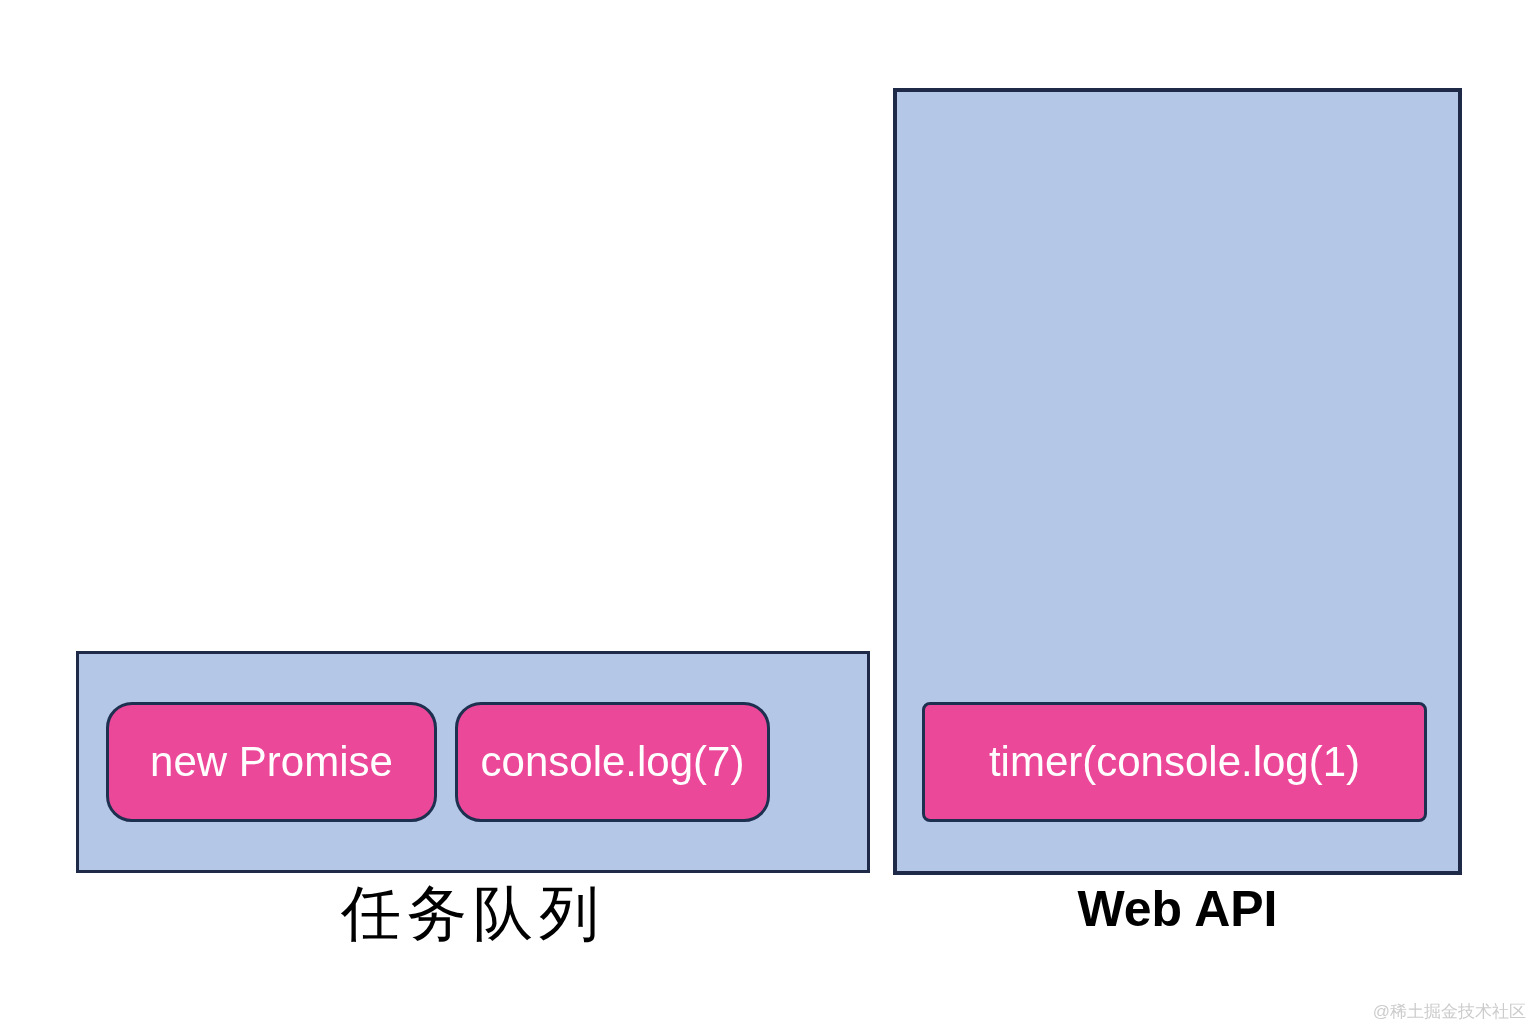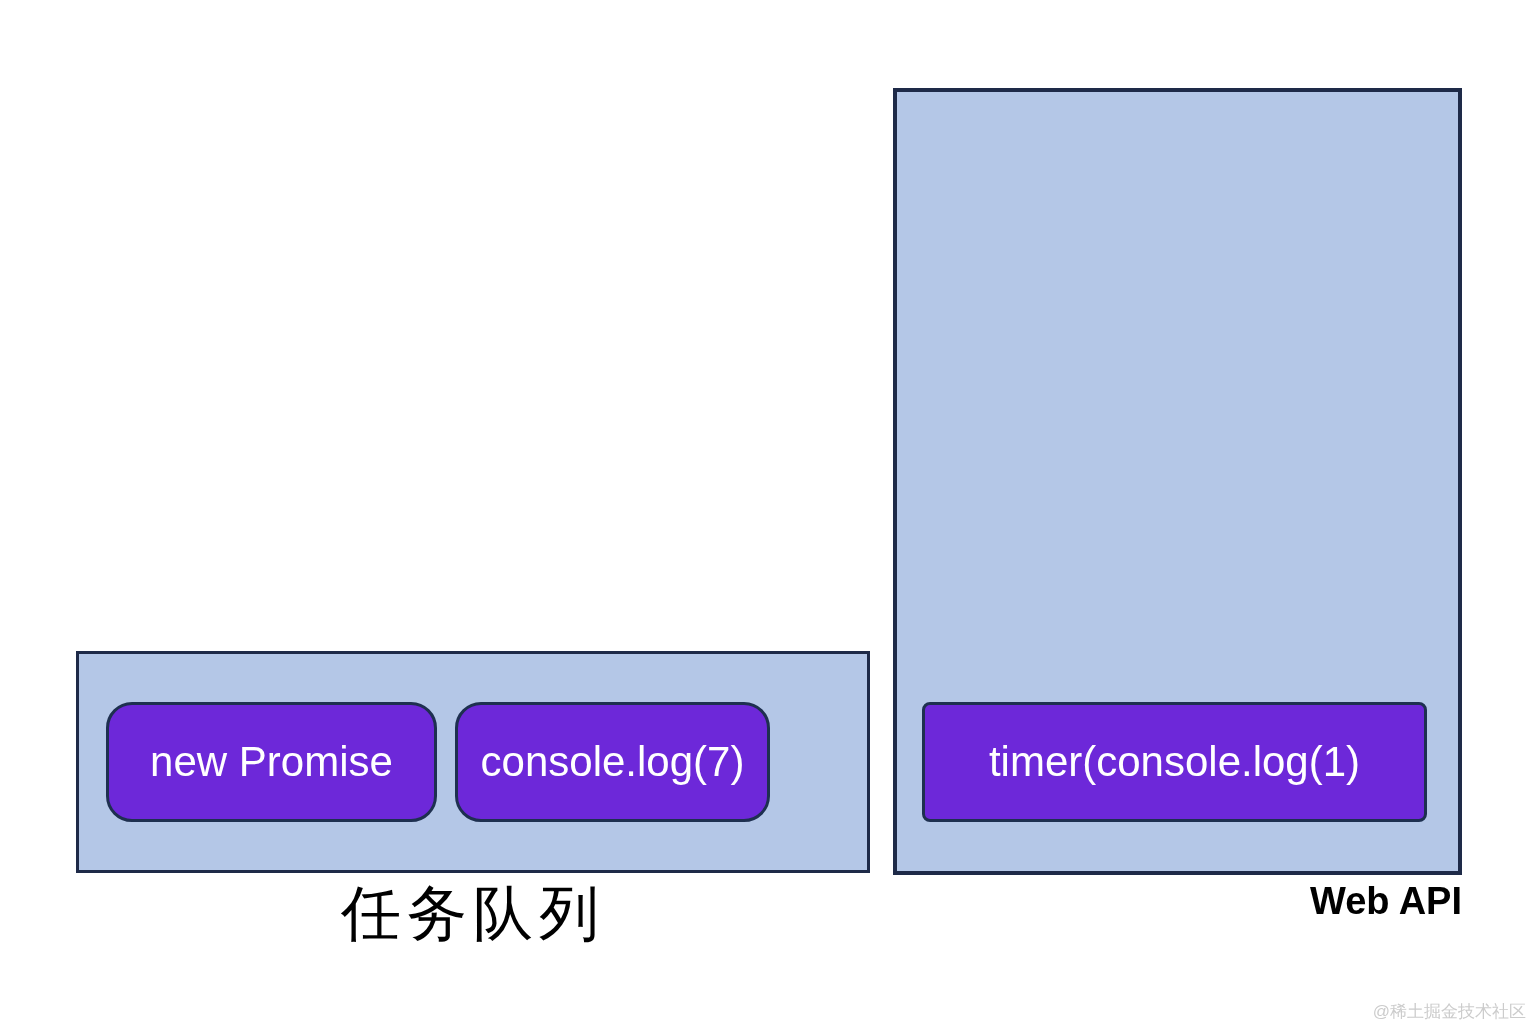--- a/index.html
+++ b/index.html
@@ -30,21 +30,21 @@
   .web-api-box {
     left: 893px;
     top: 88px;
     width: 569px;
     height: 787px;
     border: 4px solid #1e2a48;
   }
   .pill {
     position: absolute;
     box-sizing: border-box;
-    background: #6d28d9;
+    background: #ec4899;
     border: 3px solid #1e3050;
     border-radius: 26px;
     color: #ffffff;
     font-size: 42px;
     display: flex;
     align-items: center;
     justify-content: center;
     white-space: nowrap;
   }
   .pill-new-promise {
@@ -77,23 +77,22 @@
     top: 874px;
     width: 794px;
     font-size: 60px;
     font-weight: 400;
     letter-spacing: 6px;
   }
   .web-api-label {
     left: 893px;
     top: 880px;
     width: 569px;
-    font-size: 38px;
+    font-size: 50px;
     font-weight: 600;
-    text-align: right;
   }
   .watermark {
     position: absolute;
     right: 6px;
     top: 1000px;
     font-size: 17px;
     color: #cccccc;
     white-space: nowrap;
     text-align: right;
   }

